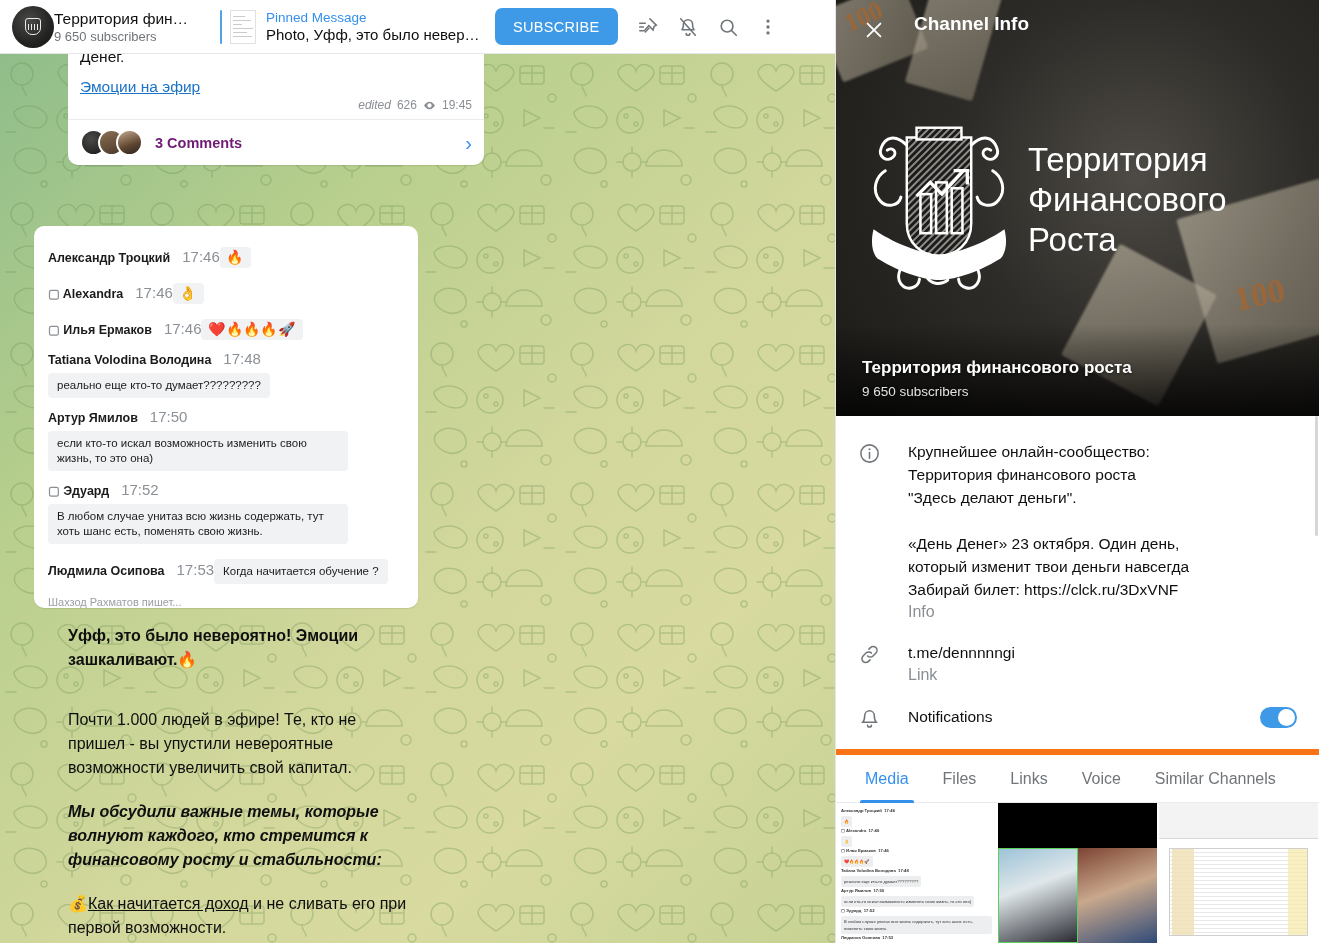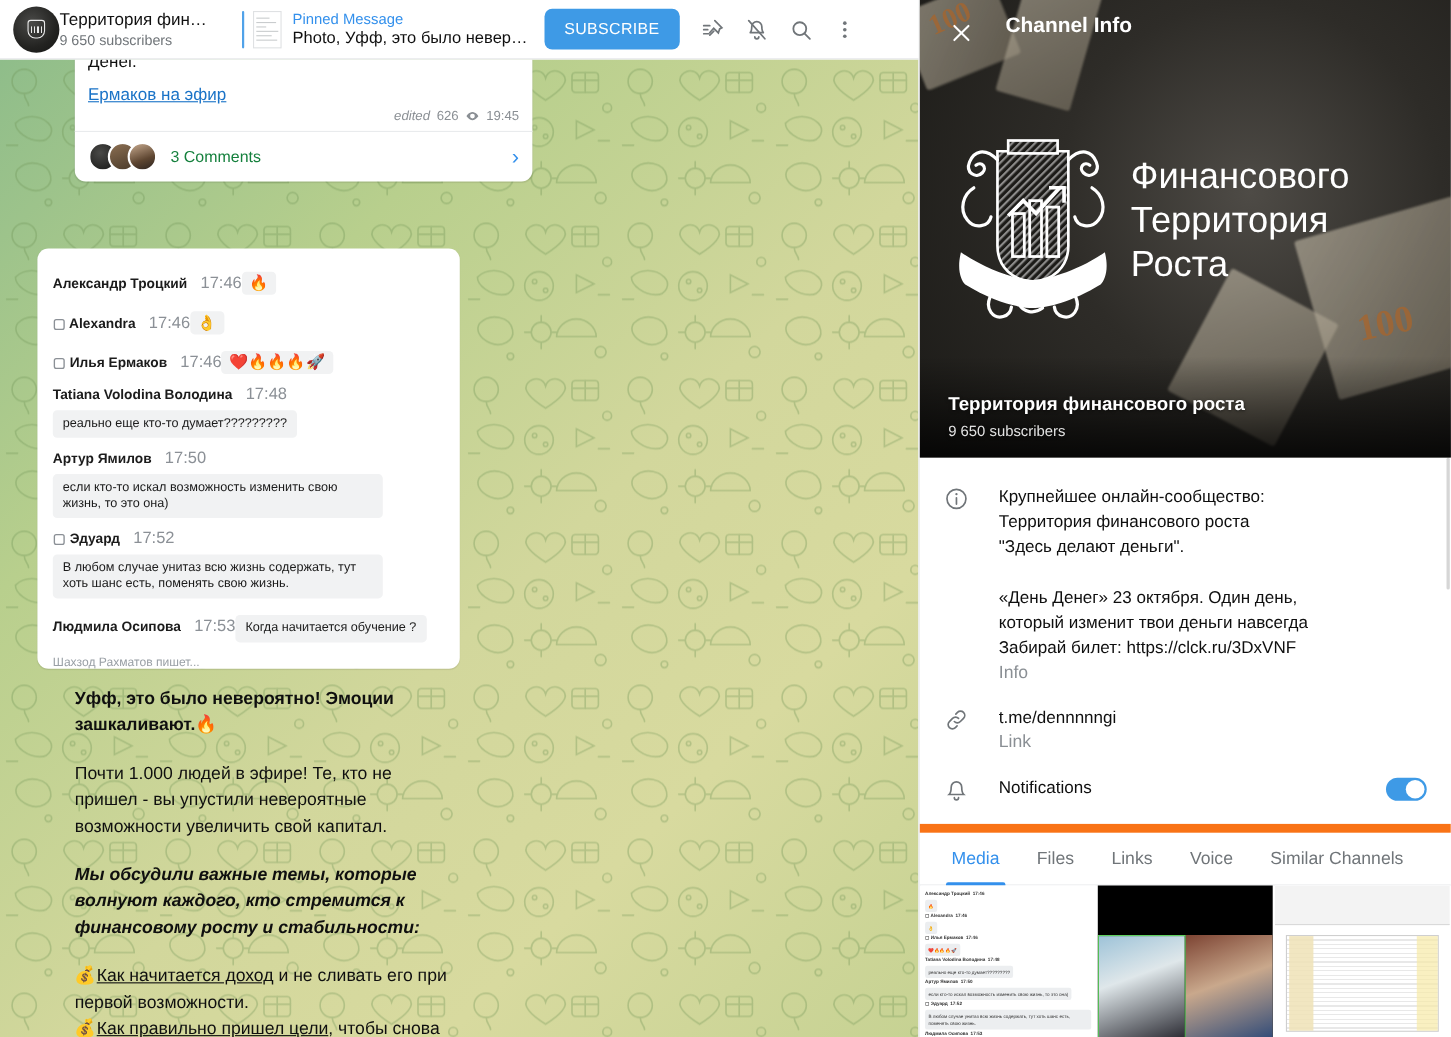--- a/index.html
+++ b/index.html
@@ -92,21 +92,21 @@
   .cmt-sep{ height:1px; background:#e9ebed; margin:0 -12px; }
   .cmt-row{ display:flex; align-items:center; height:45px; cursor:pointer; }
   .cmt-avs{ display:flex; }
   .cmt-av{
     width:27px;height:27px;border-radius:50%;border:2px solid #fff; margin-left:-9px;
     background:#7d6b5a;
   }
   .cmt-av:first-child{ margin-left:0; background:radial-gradient(circle at 40% 35%,#4a4a48,#161615); }
   .cmt-av.b2{ background:linear-gradient(160deg,#8b6f52,#4a3a2a); }
   .cmt-av.b3{ background:linear-gradient(160deg,#c6a98e,#5e4631 60%,#2b2320); }
-  .cmt-label{ color:#15803d; font-size:14.5px; font-weight:400; margin-left:12px; }
+  .cmt-label{ color:#701a75; font-size:14.5px; font-weight:700; margin-left:12px; }
   .chev{ margin-left:auto; color:#3390ec; font-size:20px; line-height:1; }
 
   
   .card-shot{
     left:34px; top:172px; width:384px; background:#fff; border-radius:10px;
     overflow:hidden; padding:6px 14px 0 14px;
   }
   .sh-row{ margin-top:10px; }
   .sh-name{ font-size:12.5px; font-weight:bold; color:#1b1b1b; display:inline-block; }
   .sh-dim{ color:#8b9096; font-weight:bold; }
@@ -171,21 +171,21 @@
   }
   .rp-herosubs{
     position:absolute; left:26px; bottom:17px; color:#e2e2e2; font-size:13.5px; z-index:6;
     text-shadow:0 1px 3px rgba(0,0,0,.6);
   }
   .rp-scrim{
     position:absolute; left:0; right:0; bottom:0; height:92px; z-index:4;
     background:linear-gradient(to top, rgba(0,0,0,.78), rgba(0,0,0,0));
   }
 
-  .rp-section{ padding:14px 0 10px 0; border-bottom:8px solid #f97316; }
+  .rp-section{ padding:14px 0 10px 0; border-bottom:6px solid #f97316; }
   .rp-item{ display:flex; padding:10px 22px 10px 22px; }
   .rp-icon{ width:50px; flex:0 0 50px; display:flex; justify-content:flex-start; padding-top:2px; color:#707579;}
   .rp-body{ flex:1; min-width:0; }
   .rp-val{ font-size:15.5px; color:#0f0f0f; line-height:23px; white-space:pre-line; }
   .rp-sub{ font-size:16px; color:#8a8f94; margin-top:2px; }
   .rp-toggle{
     width:37px;height:21px;border-radius:11px;background:#3e9ae6;position:relative;cursor:pointer;
     margin-left:auto; margin-top:2px;
   }
   .rp-toggle:after{
@@ -322,21 +322,21 @@
         </pattern>
       </defs>
       <rect width="835" height="889" fill="url(#dood)"></rect>
     </svg>
 
     <div class="chat-inner">
 
       <div class="msg-card card-top">
         <div class="c-text">Денег.</div>
         <div style="height:10px"></div>
-        <a class="c-link" href="#">Ермаков на эфир</a>
+        <a class="c-link" href="#">Эмоции на эфир</a>
         <div class="meta-row">
           <span class="ed">edited</span>
           <span>626</span>
           <span class="eye">
             <svg width="13" height="13" viewBox="0 0 24 24" fill="currentColor">
                 <path d="M12 5C6 5 2 12 2 12s4 7 10 7 10-7 10-7-4-7-10-7zm0 11a4 4 0 110-8 4 4 0 010 8z"></path>
               </svg>
           </span>
           <span>19:45</span>
         </div>
@@ -359,21 +359,21 @@
             <div class="sh-row"><span class="sh-name"><span class="sh-dim">▢ </span>Илья Ермаков</span><span class="sh-time">17:46</span><div class="sh-bub sh-emo">❤️🔥🔥🔥🚀</div></div>
             <div class="sh-row"><span class="sh-name">Tatiana Volodina Володина</span><span class="sh-time">17:48</span><div class="sh-bub">реально еще кто-то думает?????????</div></div>
             <div class="sh-row"><span class="sh-name">Артур Ямилов</span><span class="sh-time">17:50</span><div class="sh-bub">если кто-то искал возможность изменить свою жизнь, то это она)</div></div>
             <div class="sh-row"><span class="sh-name"><span class="sh-dim">▢ </span>Эдуард</span><span class="sh-time">17:52</span><div class="sh-bub">В любом случае унитаз всю жизнь содержать, тут хоть шанс есть, поменять свою жизнь.</div></div>
             <div class="sh-row"><span class="sh-name">Людмила Осипова</span><span class="sh-time">17:53</span><div class="sh-bub">Когда начитается обучение ?</div></div>
           </div>
         <div class="sh-typing">Шахзод Рахматов пишет...</div>
       </div>
 
       <div class="post">
-        <p class="tight" style="margin-bottom:20px"><b>Уфф, это было невероятно! Эмоции зашкаливают.🔥</b></p>
+        <p class="tight" style="margin-bottom:36px"><b>Уфф, это было невероятно! Эмоции зашкаливают.🔥</b></p>
         <p><span>Почти 1.000 людей в эфире! Те, кто не пришел - вы упустили невероятные возможности увеличить свой капитал.</span></p>
         <p><span class="it">Мы обсудили важные темы, которые волнуют каждого, кто стремится к финансовому росту и стабильности:</span></p>
         <p class="tight">
           <span>💰</span><u class="u">Как начитается доход</u><span> и не сливать его при первой возможности.</span>
         </p>
         <p class="tight">
           <span>💰</span><u class="u">Как правильно пришел цели</u><span>, чтобы снова не срываться и стабильно откладывать деньги.</span>
         </p>
 
       </div>
@@ -424,22 +424,22 @@
             <rect x="82" y="74" width="11" height="52"></rect>
             <rect x="98" y="80" width="11" height="46"></rect>
             <path d="M62 88l14-14 12 12 22-24" stroke-width="3.4"></path>
             <path d="M100 62h14v14" stroke-width="3.4"></path>
           </g>
 
           <path d="M18 122c26 18 56 26 67 26s41-8 67-26c4 16 0 26-4 30-26 16-50 22-63 22s-37-6-63-22c-4-4-8-14-4-30z" fill="#fff"></path>
           <text x="85" y="166" font-size="22" fill="#fff" text-anchor="middle" font-family="Liberation Serif, serif">$</text>
         </svg>
         <div class="rp-logotext">
+          <div>Территория</div>
           <div>Финансового</div>
-          <div>Территория</div>
           <div>Роста</div>
         </div>
       </div>
 
       <div class="rp-scrim"></div>
       <div class="rp-heroname">Территория финансового роста</div>
       <div class="rp-herosubs">9 650 subscribers</div>
     </div>
 
     <div class="rp-section">

